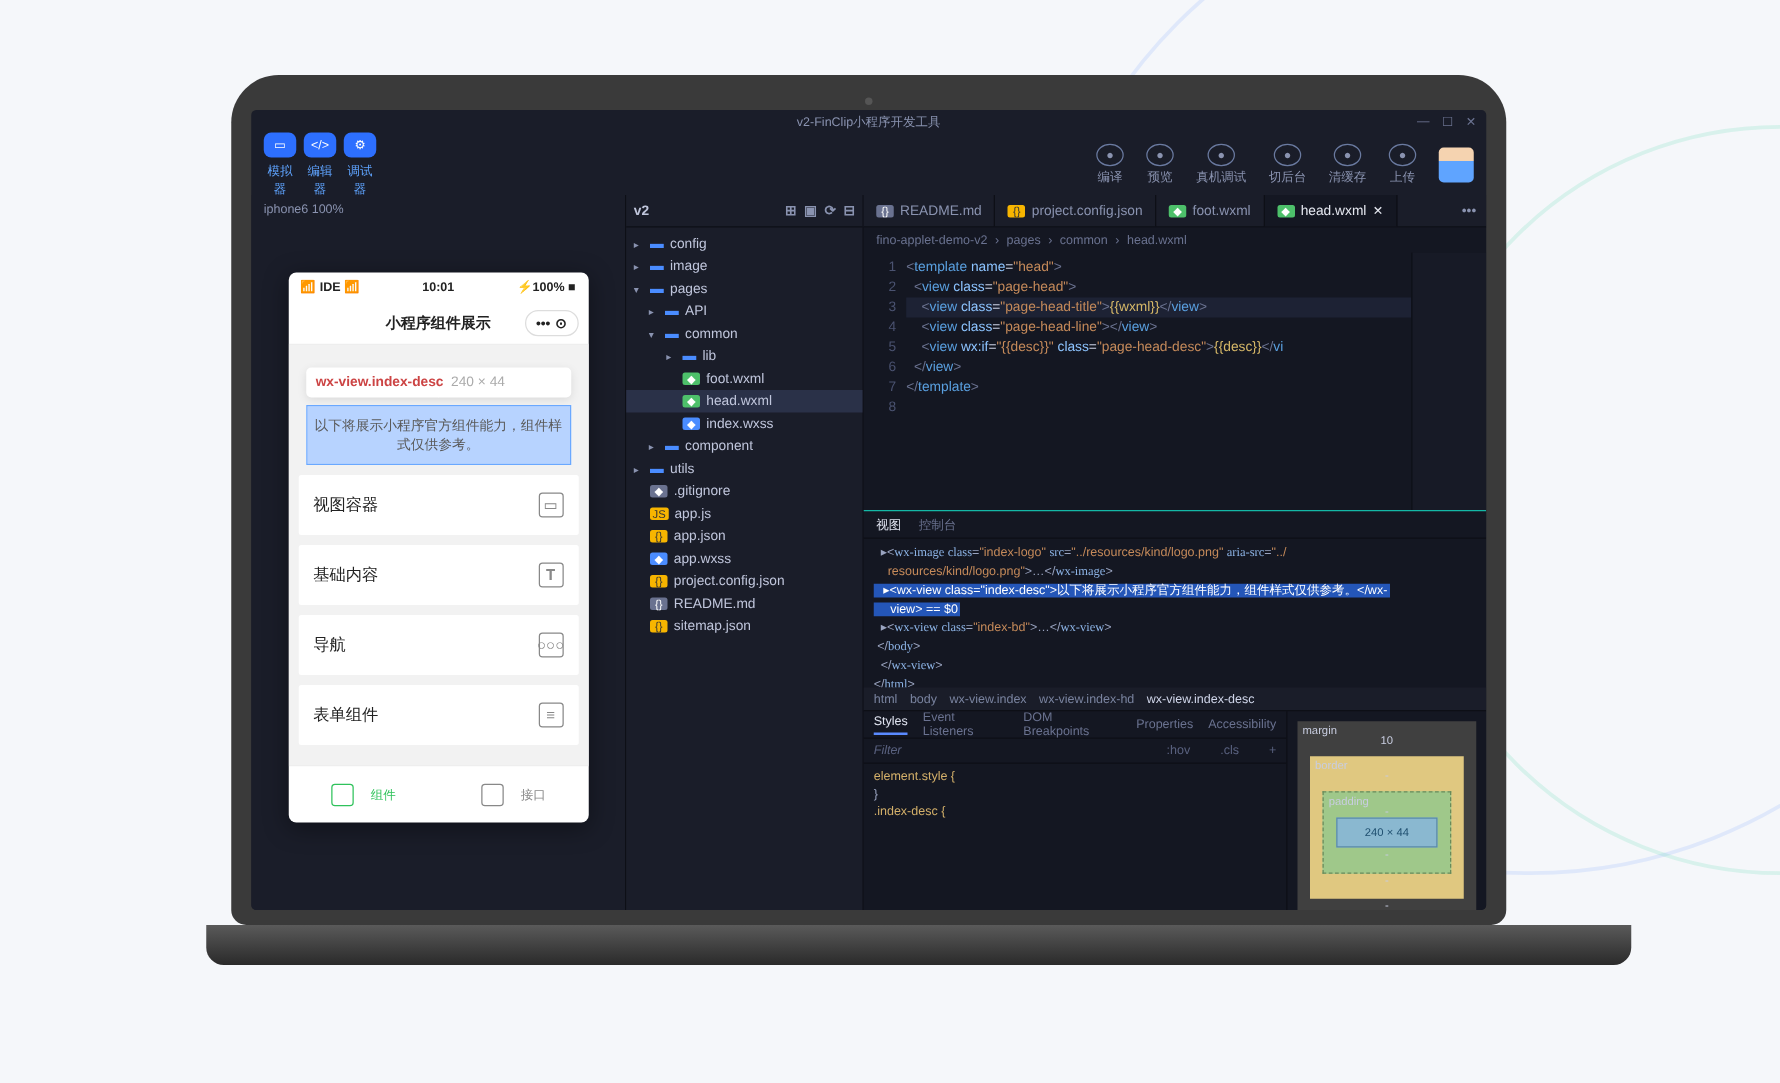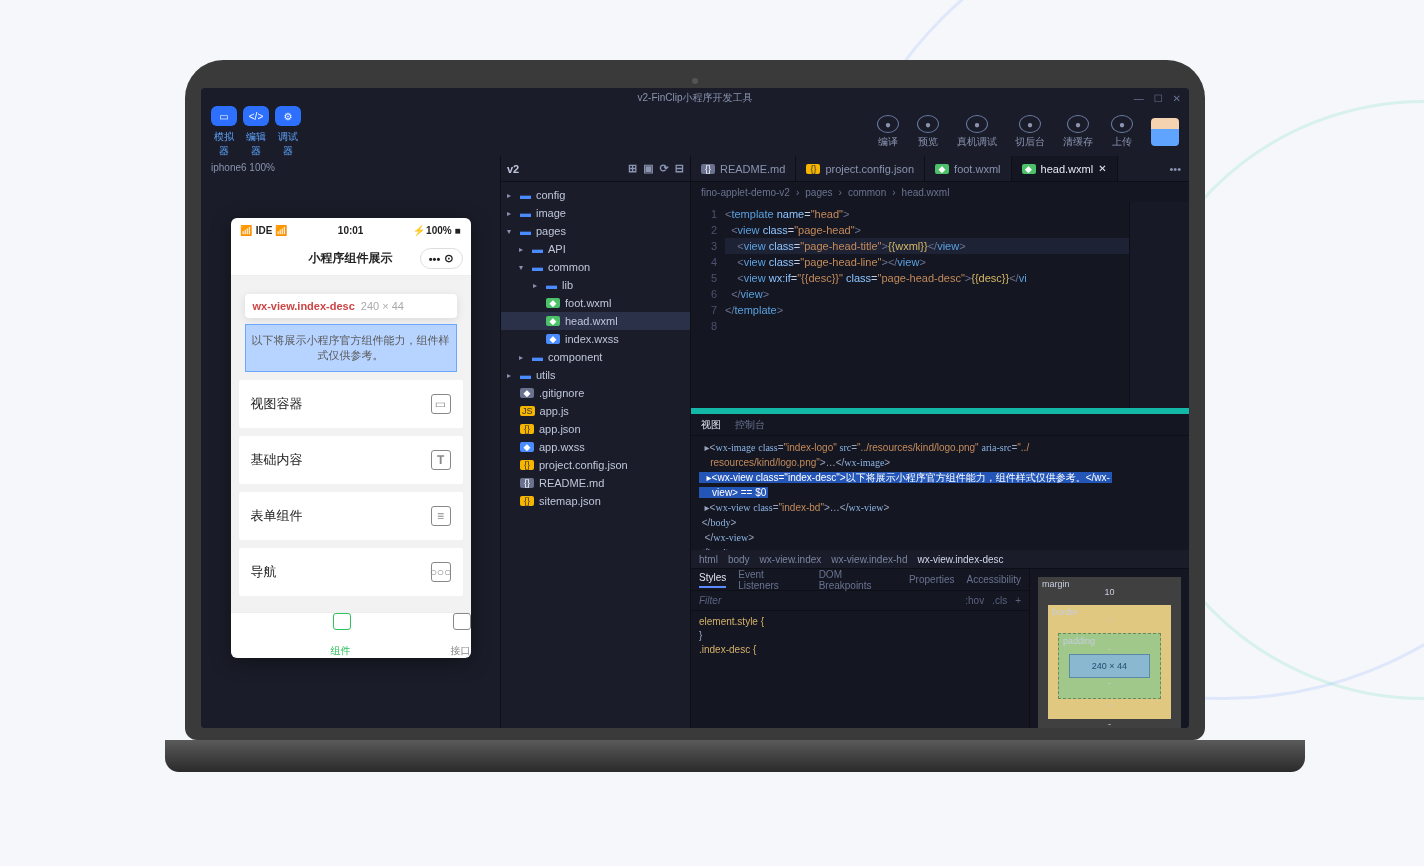--- a/index.html
+++ b/index.html
@@ -51,21 +51,21 @@
 .tooltip::after { content:""; position:absolute; bottom:-5px; left:50%; transform:translateX(-50%); border:5px solid transparent; border-top-color:#fff; }
 .tooltip .dim { color:#aaa; }
 
 .sel-box { background:#fff; border:1px solid #6aa8ff; padding:8px 6px; text-align:center; font-size:11px; color:#5a5a5a; margin:0 6px 8px; position:relative; }
 .sel-box .hl { position:absolute; inset:0; background:#4a90ff; opacity:.4; }
 
 .card { background:#fff; border-radius:2px; padding:14px 12px; margin:0 0 8px; display:flex; align-items:center; justify-content:space-between; font-size:13px; }
 .card .ic { width:20px; height:20px; border:1px solid #888; border-radius:3px; display:flex; align-items:center; justify-content:center; color:#888; font-size:12px; }
 
 .phone-tabbar { height:46px; border-top:1px solid #eee; display:flex; }
-.ptab { flex:1; display:flex; flex-direction:column; align-items:flex-end; justify-content:center; gap:14px; font-size:10px; color:#888; }
+.ptab { flex:1; display:flex; flex-direction:row; align-items:center; justify-content:center; gap:14px; font-size:10px; color:#888; }
 .ptab.active { color:#2fc25b; }
 .ptab .picon { width:18px; height:18px; border:1.5px solid currentColor; border-radius:3px; }
 
 
 .explorer { width:190px; background:#1a1d29; border-right:1px solid #0d0f16; font-size:11px; }
 .exp-head { height:26px; display:flex; align-items:center; justify-content:space-between; padding:0 6px; color:#c0c6dc; font-weight:600; border-bottom:1px solid #0d0f16; }
 .exp-head .icos { display:flex; gap:6px; color:#8a93b0; }
 .tree { padding:4px 0; }
 .node { display:flex; align-items:center; gap:5px; padding:3px 6px; cursor:pointer; color:#c0c6dc; }
 .node.d1 { padding-left:18px; } .node.d2 { padding-left:32px; }
@@ -89,38 +89,38 @@
 .code { flex:1; display:flex; font-family: Menlo, Consolas, monospace; font-size:11px; padding:4px 0; overflow:hidden; position:relative; }
 .gutter { width:34px; text-align:right; color:#4a5270; padding-right:8px; }
 .gutter div { height:16px; line-height:16px; }
 .lines { flex:1; }
 .lines div { height:16px; line-height:16px; white-space:pre; }
 .lines .hl { background:rgba(80,100,160,0.15); }
 .t-tag{color:#5aa0e0;} .t-attr{color:#8dc4ff;} .t-str{color:#c58a5a;} .t-var{color:#d6b868;} .t-punc{color:#6a7290;}
 .minimap { position:absolute; right:0; top:0; width:60px; height:100%; background:#171a26; border-left:1px solid #0d0f16; }
 
 
-.devtools { height:320px; border-top:6px solid #14b8a6; display:flex; flex-direction:column; font-size:10px; }
+.devtools { height:320px; border-top:1px solid #14b8a6; display:flex; flex-direction:column; font-size:10px; }
 .dt-tabs { height:22px; display:flex; align-items:center; gap:14px; padding:0 10px; color:#6a7290; border-bottom:1px solid #0d0f16; }
 .dt-tabs .on { color:#e0e4f0; }
 
 .dt-elem { flex:1; font-family:Menlo,Consolas,monospace; padding:4px 8px; overflow:hidden; color:#9aa4c0; }
 .dt-elem div { line-height:15px; white-space:pre; }
 .dt-elem .sel { background:#2456b8; color:#fff; padding:0 2px; }
 .dt-attr{color:#8db4e6;font-family:Liberation Serif, serif;} .dt-str{color:#c58a5a;}
 
 .dt-crumb { height:18px; display:flex; align-items:center; gap:10px; padding:0 8px; background:#1a1d29; color:#7a84a0; font-size:10px; }
 .dt-crumb .cur { color:#d0d6ea; }
 
 .dt-styles { height:160px; display:flex; border-top:1px solid #0d0f16; }
 .styles-left { flex:1; display:flex; flex-direction:column; }
 .styles-tabs { height:22px; display:flex; align-items:center; gap:12px; padding:0 8px; color:#6a7290; border-bottom:1px solid #0d0f16; }
 .styles-tabs .on { color:#e0e4f0; border-bottom:2px solid #5a8aff; padding-bottom:3px; }
 .styles-filter { height:20px; display:flex; align-items:center; justify-content:space-between; padding:0 8px; color:#5a6280; border-bottom:1px solid #0d0f16; font-style:italic; }
-.styles-filter .r { font-style:normal; display:flex; gap:8px; }
+.styles-filter .r { font-style:normal; display:flex; gap:24px; }
 .styles-body { flex:1; padding:4px 8px; font-family:Menlo,Consolas,monospace; color:#9aa4c0; overflow:hidden; }
 .styles-body div { line-height:14px; }
 .sel-name { color:#d4b06a; }
 
 .box-model { width:160px; padding:8px; display:flex; align-items:flex-start; justify-content:center; border-left:1px solid #0d0f16; }
 .bm { width:145px; padding:10px; background:#404040; position:relative; font-size:9px; text-align:center; }
 .bm .lbl { position:absolute; top:2px; left:4px; }
 .bm-border { padding:10px; background:#e0c880; position:relative; margin-top:8px; }
 .bm-pad { padding:10px; background:#9fc88a; position:relative; margin-top:8px; border:1px dashed #6a8a5a; }
 .bm-content { padding:6px; background:#8ab8d0; border:1px solid #5a8aa8; color:#205070; }
@@ -220,26 +220,26 @@
             <div id="cards">
                     <div class="card">
                       <span>视图容器</span>
                       <span class="ic">▭</span>
                     </div>
                     <div class="card">
                       <span>基础内容</span>
                       <span class="ic">𝐓</span>
                     </div>
                     <div class="card">
+                      <span>导航</span>
+                      <span class="ic">○○○</span>
+                    </div>
+                    <div class="card">
                       <span>表单组件</span>
                       <span class="ic">≡</span>
-                    </div>
-                    <div class="card">
-                      <span>导航</span>
-                      <span class="ic">○○○</span>
                     </div>
                   </div>
           </div>
           <div class="phone-tabbar" id="ptabs">
                   <div class="ptab active">
                     <div class="picon"></div>
                     <span>组件</span>
                   </div>
                   <div class="ptab ">
                     <div class="picon"></div>

